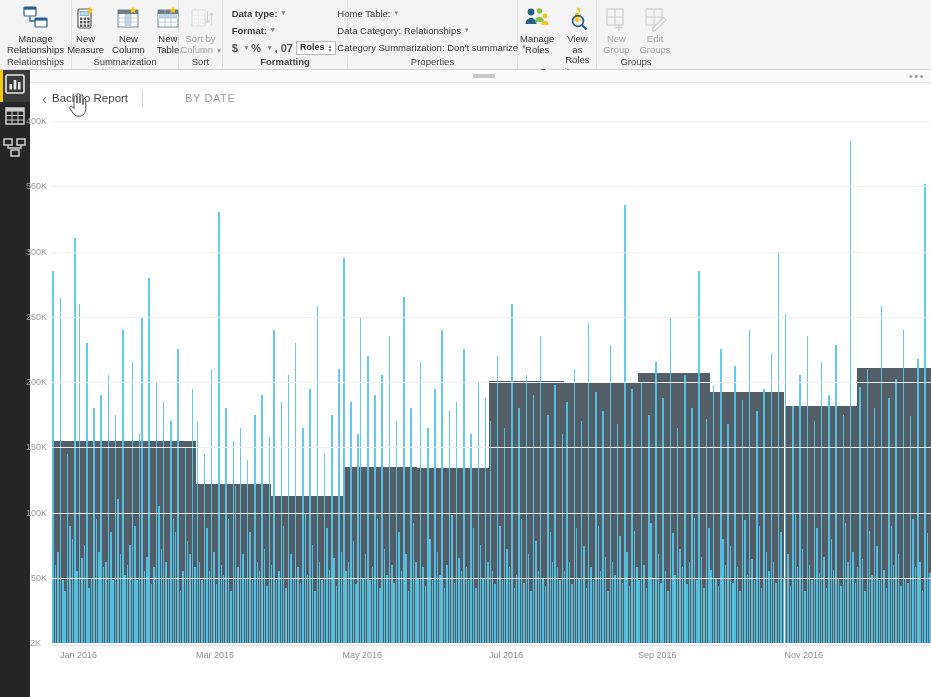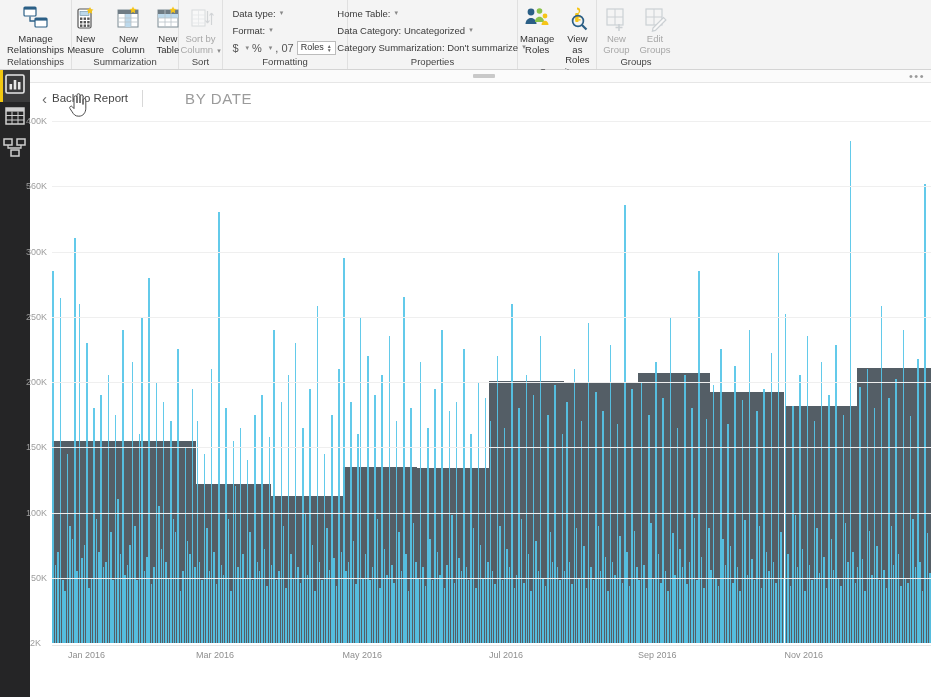--- a/index.html
+++ b/index.html
@@ -97,21 +97,21 @@
     padding-right: 14px; position: relative; }
   #backbtn .chev {
     font-size: 15px; color: #6b6b6b; line-height: 15px; font-weight: 300;
   }
   #backbtn .btxt { font-size: 11.5px; color: #444; }
   #hdivider { width: 1px; height: 17px; background: #d8d8d8; }
   #rtitle {
     font-size: 10.5px; font-weight: bold; color: #333; letter-spacing: 0.55px;
     margin-left: 15px;
   }
-  #rsub { font-size: 15px; color: #9b9b9b; letter-spacing: 0.6px; margin-left: 14px; padding-left: 28px; }
+  #rsub { font-size: 11px; color: #9b9b9b; letter-spacing: 0.6px; margin-left: 14px; padding-left: 28px; }
 
   
   #cursor { position: absolute; left: 68px; top: 92px; width: 20px; height: 26px;
     z-index: 40; pointer-events: none; }
 
   #legend {
     display: flex; align-items: center; gap: 10px;
     padding-left: 8px; height: 16px;
   }
   .lgitem { display: flex; align-items: center; gap: 4px; }
@@ -232,21 +232,21 @@
      </g>
      <path d="M21.5 7 v12 M21.5 19 l-2 -2.5 M21.5 19 l2 -2.5" stroke="#a8aeb3" stroke-width="1.2" fill="none"></path>
      <path d="M25.5 21 v-12 M25.5 9 l-2 2.5 M25.5 9 l2 2.5" stroke="#a8aeb3" stroke-width="1.2" fill="none"></path>
               </svg></div>
             <div class="lbl">Sort by
 Column<span class="cdown">▾</span></div>
           </div>
         </div>
         <div class="rgroup-name">Sort</div>
       </div>
-      <div class="rgroup" style="width: 125px;">
+      <div class="rgroup" style="width: 125px; font-weight: bold;">
         <div class="rgroup-body">
           <div class="txtcol">
             <div class="txtrow">
               <span>Data type:</span>
               <span class="cdown">▾</span>
             </div>
             <div class="txtrow">
               <span>Format:</span>
               <span class="cdown">▾</span>
             </div>
@@ -270,21 +270,21 @@
         <div class="rgroup-name">Formatting</div>
       </div>
       <div class="rgroup" style="width: 170px;">
         <div class="rgroup-body">
           <div class="txtcol">
             <div class="txtrow">
               <span>Home Table:</span>
               <span class="cdown">▾</span>
             </div>
             <div class="txtrow">
-              <span>Data Category: Uncategorized</span>
+              <span>Data Category: Relationships</span>
               <span class="cdown">▾</span>
             </div>
             <div class="txtrow">
               <span>Category Summarization: Don't summarize</span>
               <span class="cdown">▾</span>
             </div>
           </div>
         </div>
         <div class="rgroup-name">Properties</div>
       </div>
@@ -787,21 +787,21 @@
           <div class="ytick" style="top: 195.75px;">250K</div>
           <div class="gridline" style="top: 130.5px; background: rgb(239, 239, 239);"></div>
           <div class="ytick" style="top: 130.5px;">300K</div>
           <div class="gridline" style="top: 65.25px; background: rgb(239, 239, 239);"></div>
           <div class="ytick" style="top: 65.25px;">560K</div>
           <div class="gridline" style="top: 0px; background: rgb(239, 239, 239);"></div>
           <div class="ytick" style="top: 0px;">400K</div>
         </div>
       <div id="zeroLabel">2K</div>
       <div id="xaxis">
-          <div class="xtick" style="left: 16px;">Jan 2016</div>
+          <div class="xtick" style="left: 8px;">Jan 2016</div>
           <div class="xtick" style="left: 144.098px;">Mar 2016</div>
           <div class="xtick" style="left: 290.598px;">May 2016</div>
           <div class="xtick" style="left: 437.098px;">Jul 2016</div>
           <div class="xtick" style="left: 586px;">Sep 2016</div>
           <div class="xtick" style="left: 732.5px;">Nov 2016</div>
         </div>
     </div>
   </div>
 
   <svg id="cursor" viewBox="0 0 20 26">

